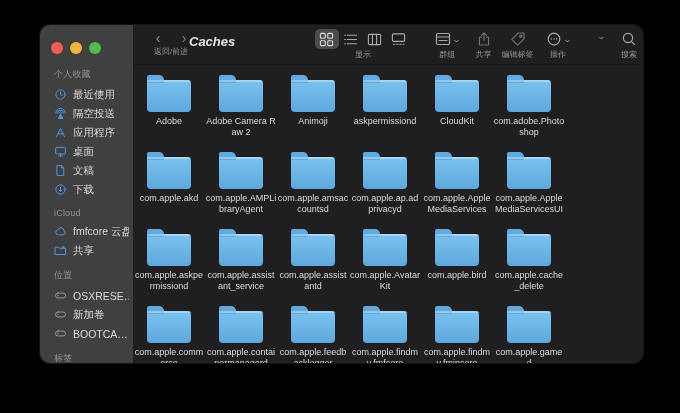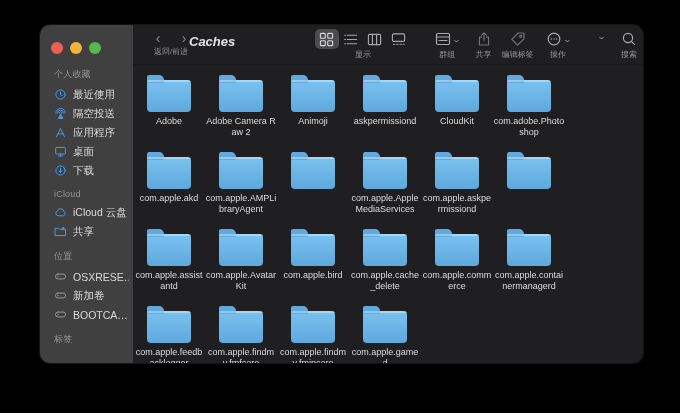--- a/index.html
+++ b/index.html
@@ -164,20 +164,29 @@
   <div class="sb-item">
     <span class="sb-icon">
                   <svg viewBox="0 0 16 16" fill="none" stroke="currentColor" stroke-width="1.2" stroke-linecap="round" stroke-linejoin="round">
                     <rect x="2" y="3" width="12" height="8" rx="1"></rect>
                     <path d="M8 11v2.5M5.5 13.5h5"></path>
                   </svg>
                 </span>
     <span class="sb-label">桌面</span>
   </div>
 
+  <div class="sb-item">
+    <span class="sb-icon">
+                  <svg viewBox="0 0 16 16" fill="none" stroke="currentColor" stroke-width="1.2" stroke-linecap="round" stroke-linejoin="round">
+                    <path d="M4 2h5.2L12 4.8V14H4Z"></path>
+                    <path d="M9.2 2v2.8H12"></path>
+                  </svg>
+                </span>
+    <span class="sb-label">文稿</span>
+  </div>
 
   <div class="sb-item">
     <span class="sb-icon">
                   <svg viewBox="0 0 16 16" fill="none" stroke="currentColor" stroke-width="1.2" stroke-linecap="round" stroke-linejoin="round">
                     <circle cx="8" cy="8" r="5.7"></circle>
                     <path d="M8 5v5.2M5.9 8.4 8 10.5l2.1-2.1"></path>
                   </svg>
                 </span>
     <span class="sb-label">下载</span>
   </div>
@@ -186,21 +195,21 @@
 
   <div class="sb-section">
     <div class="sb-title">iCloud</div>
     <div class="sb-items">
   <div class="sb-item">
     <span class="sb-icon">
                   <svg viewBox="0 0 16 16" fill="none" stroke="currentColor" stroke-width="1.2" stroke-linecap="round" stroke-linejoin="round">
                     <path d="M4.8 12a3 3 0 0 1-.3-5.9A4 4 0 0 1 12.3 7a2.7 2.7 0 0 1-.6 5Z"></path>
                   </svg>
                 </span>
-    <span class="sb-label">iCloud 云盘</span>
+    <span class="sb-label">fmfcore 云盘</span>
   </div>
 
   <div class="sb-item">
     <span class="sb-icon">
                   <svg viewBox="0 0 16 16" fill="none" stroke="currentColor" stroke-width="1.2" stroke-linecap="round" stroke-linejoin="round">
                     <path d="M1.8 4h4l1.2 1.3h7.2V13H1.8Z"></path>
                     <circle cx="11.4" cy="4" r="1.5" fill="currentColor" stroke="none"></circle>
                   </svg>
                 </span>
     <span class="sb-label">共享</span>
@@ -416,36 +425,46 @@
     <div class="folder-name">com.apple.akd</div>
   </div>
 
   <div class="folder-item">
     <div class="folder-glyph"></div>
     <div class="folder-name">com.apple.AMPLibraryAgent</div>
   </div>
 
   <div class="folder-item">
     <div class="folder-glyph"></div>
-  </div>
-
+    <div class="folder-name">com.apple.amsaccountsd</div>
+  </div>
+
+  <div class="folder-item">
+    <div class="folder-glyph"></div>
+    <div class="folder-name">com.apple.ap.adprivacyd</div>
+  </div>
 
   <div class="folder-item">
     <div class="folder-glyph"></div>
     <div class="folder-name">com.apple.AppleMediaServices</div>
   </div>
 
+  <div class="folder-item">
+    <div class="folder-glyph"></div>
+    <div class="folder-name">com.apple.AppleMediaServicesUI</div>
+  </div>
 
   <div class="folder-item">
     <div class="folder-glyph"></div>
     <div class="folder-name">com.apple.askpermissiond</div>
   </div>
 
   <div class="folder-item">
     <div class="folder-glyph"></div>
+    <div class="folder-name">com.apple.assistant_service</div>
   </div>
 
   <div class="folder-item">
     <div class="folder-glyph"></div>
     <div class="folder-name">com.apple.assistantd</div>
   </div>
 
   <div class="folder-item">
     <div class="folder-glyph"></div>
     <div class="folder-name">com.apple.AvatarKit</div>

